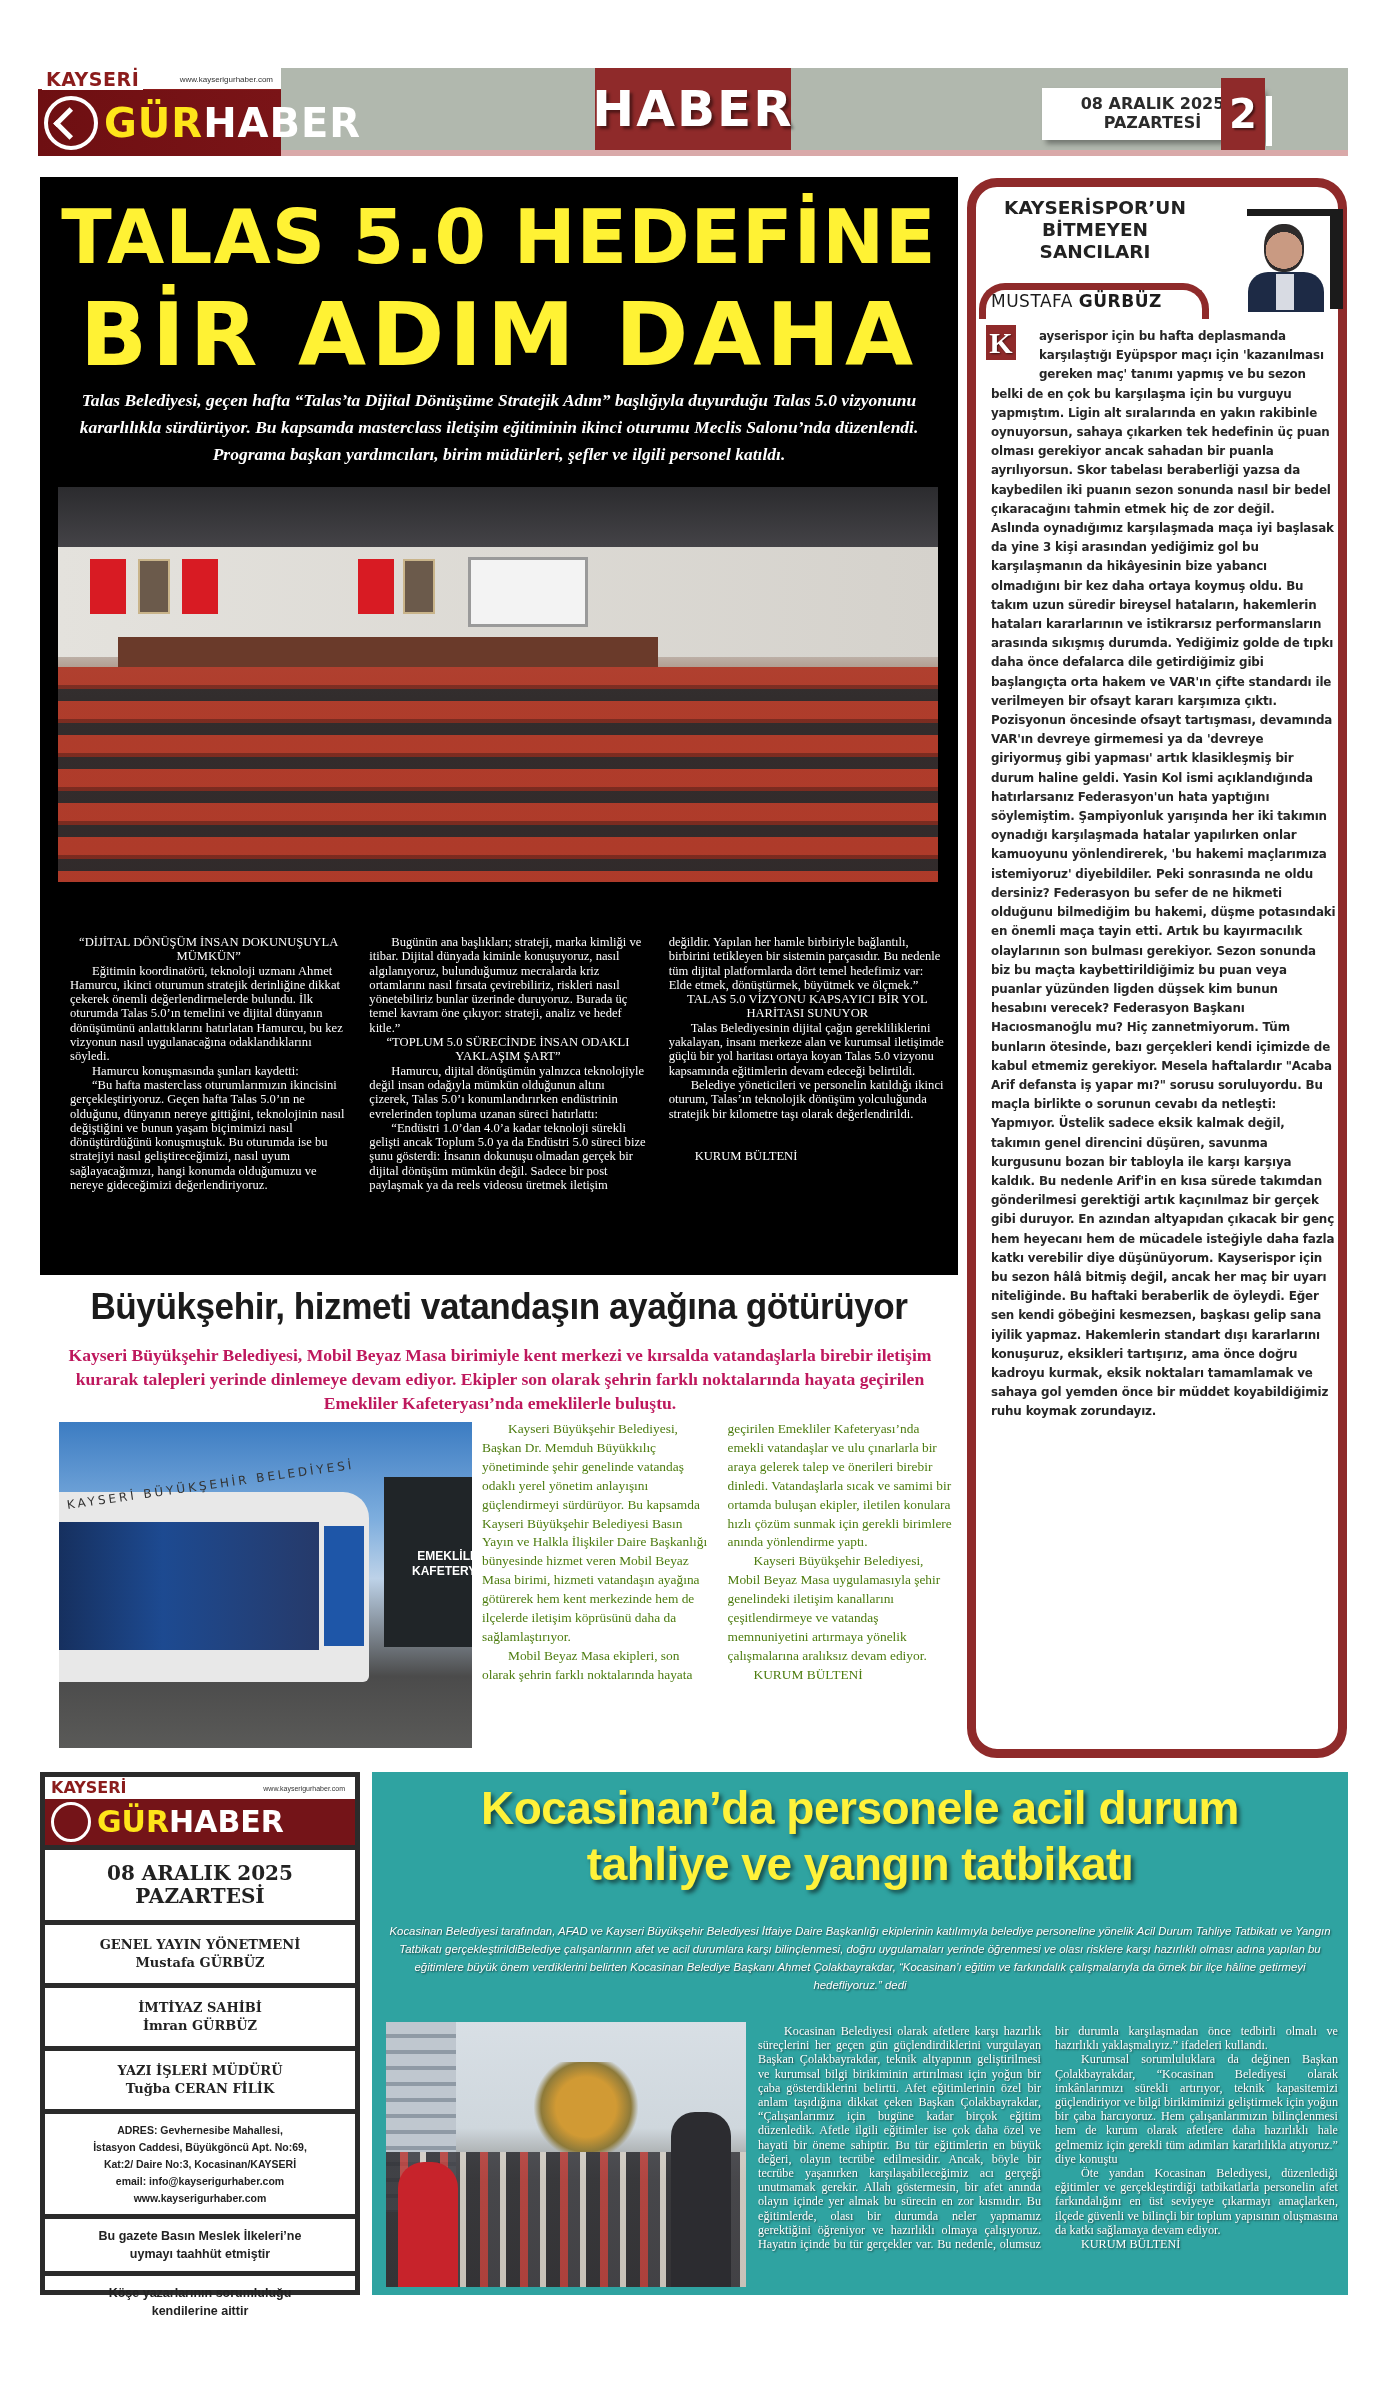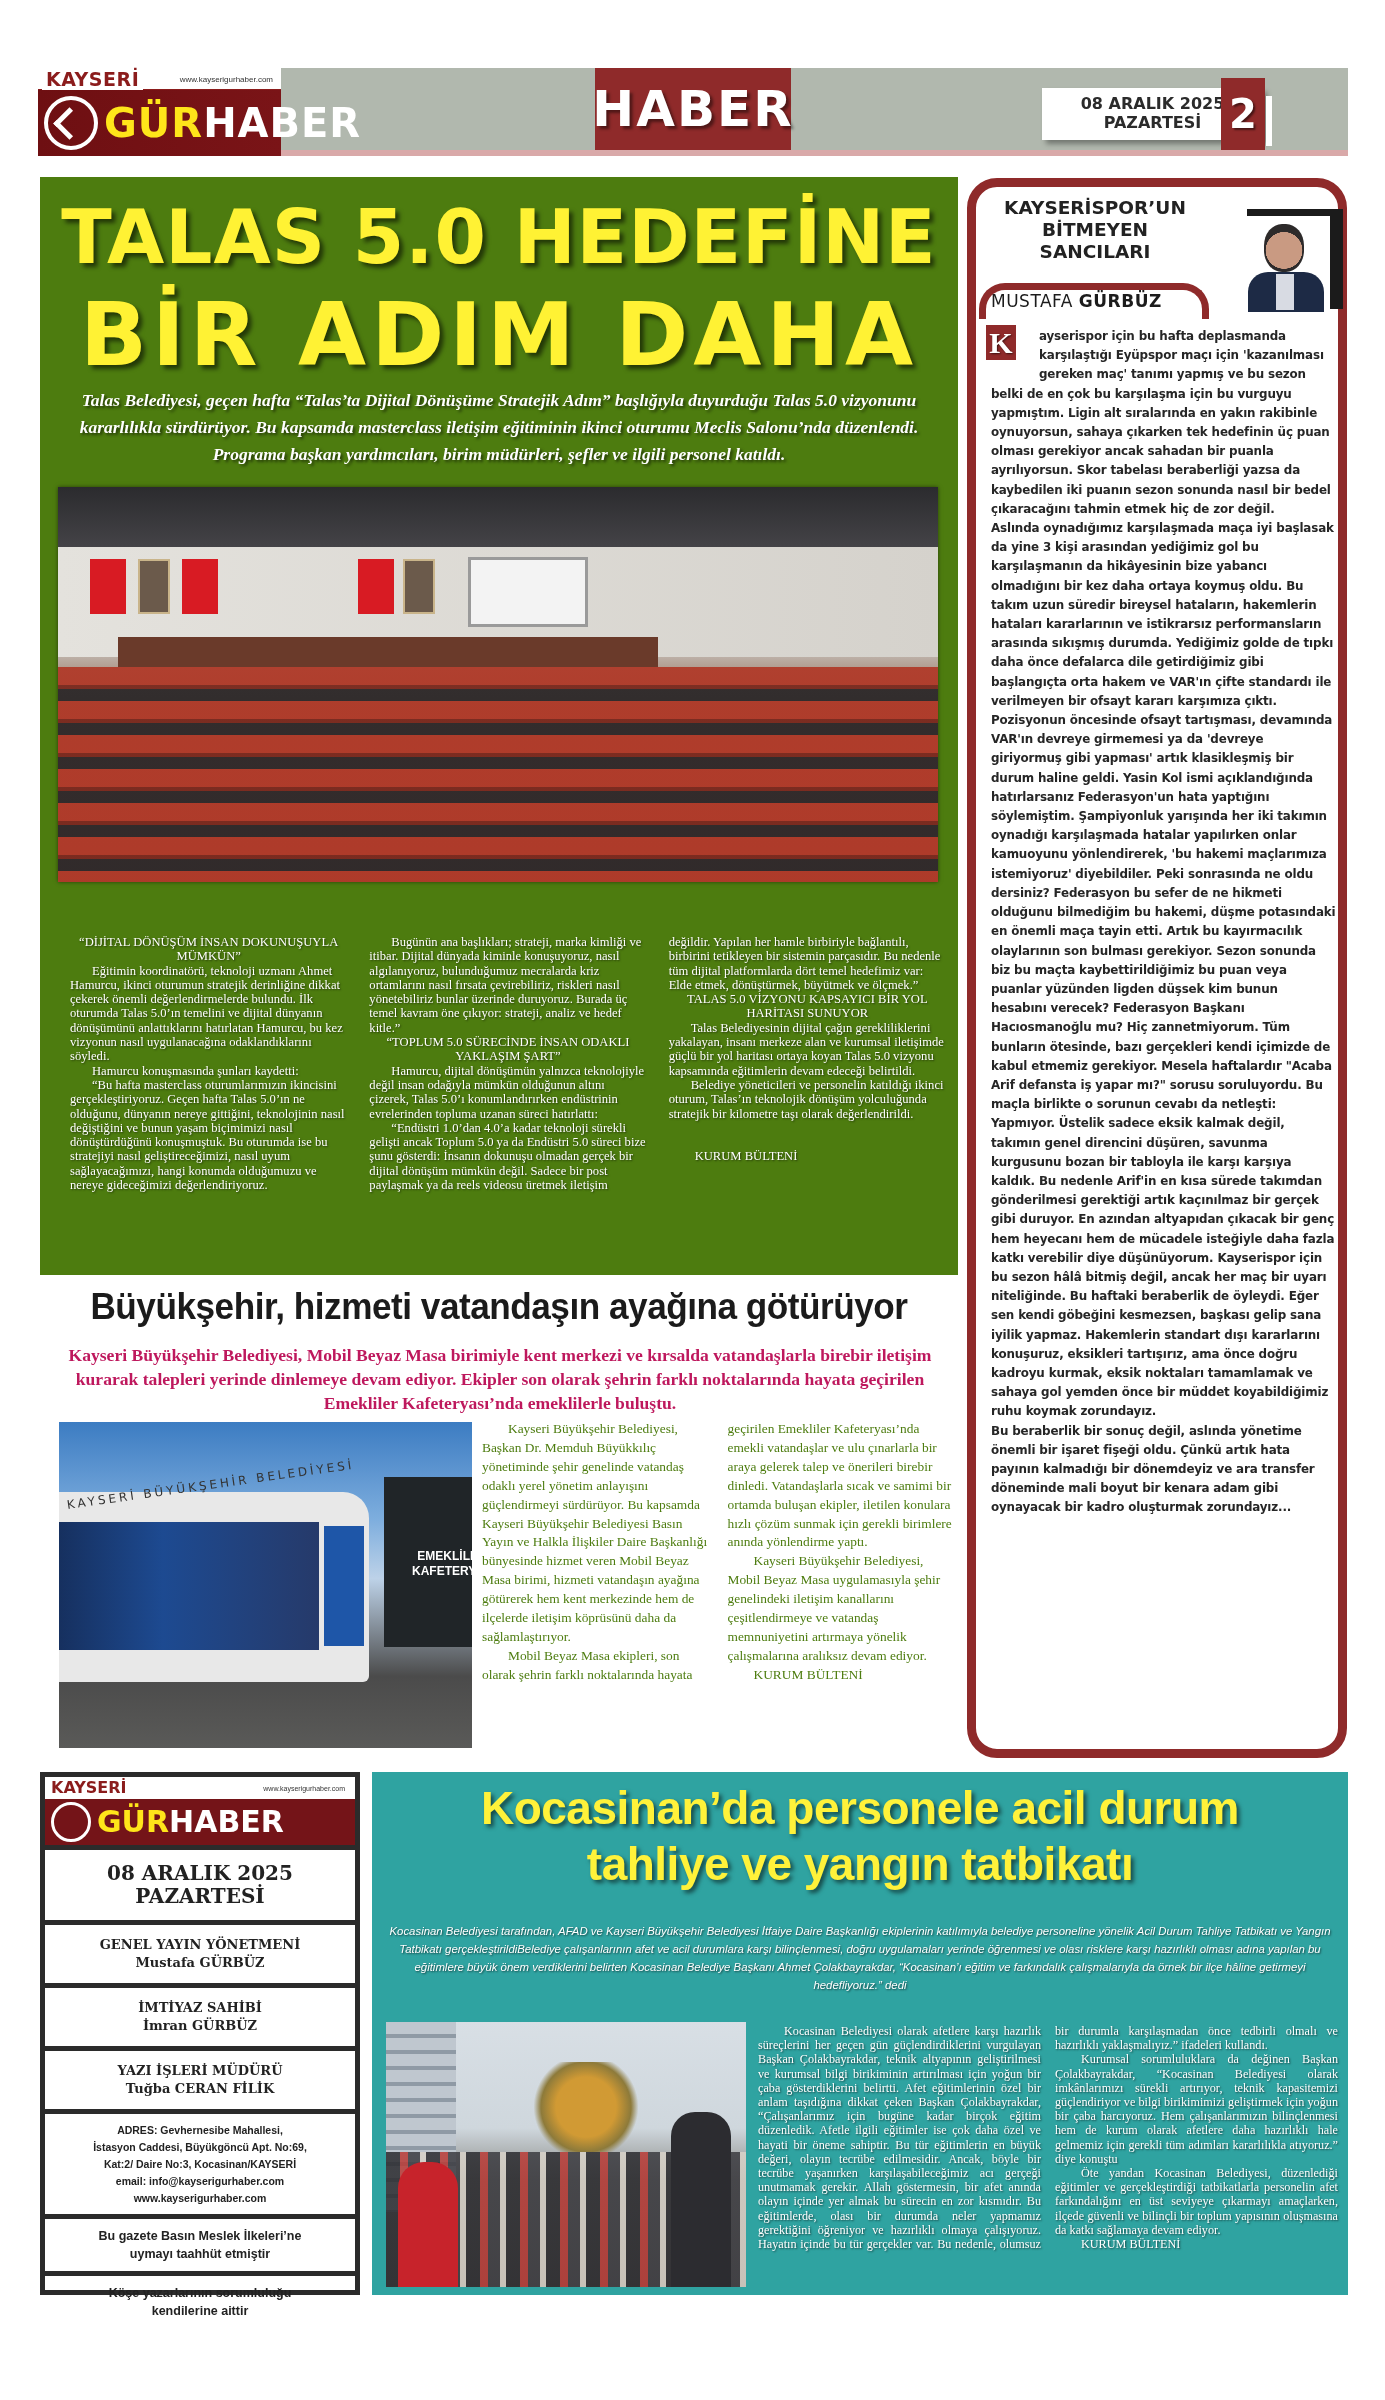--- a/index.html
+++ b/index.html
@@ -23,21 +23,21 @@
   .section-box { position: absolute; left: 557px; top: 0; width: 196px; height: 82px; background: #8f2a2a; display: flex; align-items: center; justify-content: center; }
   .section-box span { font-family: "DejaVu Sans", sans-serif; font-weight: bold; font-size: 50px; color: #fff; letter-spacing: 2px; text-shadow: 3px 3px 3px rgba(0,0,0,0.45); }
 
   .datebox { position: absolute; left: 1004px; top: 20px; width: 221px; height: 52px; background: #fff; box-shadow: 4px 4px 5px rgba(0,0,0,0.35); text-align: center; padding-top: 6px; }
   .datebox div { font-family: "DejaVu Sans", sans-serif; font-weight: bold; font-size: 16px; line-height: 19px; color: #2b2b2b; }
   .pagebox { position: absolute; left: 1183px; top: 10px; width: 44px; height: 72px; background: #8f2a2a; display: flex; align-items: center; justify-content: center; }
   .pagebox span { font-family: "DejaVu Sans", sans-serif; font-weight: bold; font-size: 40px; color: #fff; text-shadow: 2px 2px 2px rgba(0,0,0,0.5); }
   .pagebar { position: absolute; left: 1228px; top: 28px; width: 6px; height: 50px; background: #fff; }
 
   
-  .lead { position: absolute; left: 40px; top: 177px; width: 918px; height: 1098px; background: #4d7c0f; }
+  .lead { position: absolute; left: 40px; top: 177px; width: 918px; height: 1098px; background: #000000; }
   .lead-headline { position: absolute; left: 0; top: 14px; width: 918px; text-align: center; font-family: "DejaVu Sans", sans-serif; font-weight: bold; color: #fff234; text-shadow: 4px 4px 4px rgba(0,0,0,0.55); }
   .lead-headline .l1 { font-size: 74px; line-height: 92px; letter-spacing: 1px; }
   .lead-headline .l2 { font-size: 88px; line-height: 104px; letter-spacing: 5px; }
   .lead-deck { position: absolute; left: 16px; top: 210px; width: 886px; text-align: center; font-family: "Liberation Serif", serif; font-style: italic; font-weight: bold; font-size: 17.5px; line-height: 27px; color: #fff; text-shadow: 2px 2px 3px rgba(0,0,0,0.6); }
   .lead-photo { position: absolute; left: 18px; top: 310px; width: 880px; height: 395px; overflow: hidden; background: linear-gradient(180deg,#3a3a3d 0%,#5d5b5e 14%,#d9d7d2 22%,#c8c5bf 40%,#8d5b45 55%,#a84a37 70%,#7b3426 100%); box-shadow: 0 0 4px rgba(0,0,0,0.5); }
   .lead-photo .ceiling { position: absolute; left: 0; top: 0; right: 0; height: 60px; background: linear-gradient(180deg,#2b2b2e,#444347); }
   .lead-photo .wall { position: absolute; left: 0; top: 60px; right: 0; height: 110px; background: linear-gradient(90deg,#e4e2dd,#d5d2cc); }
   .lead-photo .screen { position: absolute; left: 410px; top: 70px; width: 120px; height: 70px; background: #f3f3f3; border: 3px solid #9a9a9a; }
   .lead-photo .flag { position: absolute; top: 72px; width: 36px; height: 55px; background: #d81b23; }
   .lead-photo .portrait { position: absolute; top: 72px; width: 32px; height: 55px; background: #6b5a4b; border: 2px solid #c9b48a; }
@@ -180,21 +180,20 @@
       <div class="shirt"></div>
       <div class="head"></div>
     </div>
   </div>
   <div class="author-tab"></div>
   <div class="author-name"><span>MUSTAFA</span> <b>GÜRBÜZ</b></div>
   <div class="dropcap">K</div>
   <div class="column-body">
     <p>ayserispor için bu hafta deplasmanda karşılaştığı Eyüpspor maçı için 'kazanılması gereken maç' tanımı yapmış ve bu sezon belki de en çok bu karşılaşma için bu vurguyu yapmıştım. Ligin alt sıralarında en yakın rakibinle oynuyorsun, sahaya çıkarken tek hedefinin üç puan olması gerekiyor ancak sahadan bir puanla ayrılıyorsun. Skor tabelası beraberliği yazsa da kaybedilen iki puanın sezon sonunda nasıl bir bedel çıkaracağını tahmin etmek hiç de zor değil.</p>
     <p>Aslında oynadığımız karşılaşmada maça iyi başlasak da yine 3 kişi arasından yediğimiz gol bu karşılaşmanın da hikâyesinin bize yabancı olmadığını bir kez daha ortaya koymuş oldu. Bu takım uzun süredir bireysel hataların, hakemlerin hataları kararlarının ve istikrarsız performansların arasında sıkışmış durumda. Yediğimiz golde de tıpkı daha önce defalarca dile getirdiğimiz gibi başlangıçta orta hakem ve VAR'ın çifte standardı ile verilmeyen bir ofsayt kararı karşımıza çıktı. Pozisyonun öncesinde ofsayt tartışması, devamında VAR'ın devreye girmemesi ya da 'devreye giriyormuş gibi yapması' artık klasikleşmiş bir durum haline geldi. Yasin Kol ismi açıklandığında hatırlarsanız Federasyon'un hata yaptığını söylemiştim. Şampiyonluk yarışında her iki takımın oynadığı karşılaşmada hatalar yapılırken onlar kamuoyunu yönlendirerek, 'bu hakemi maçlarımıza istemiyoruz' diyebildiler. Peki sonrasında ne oldu dersiniz? Federasyon bu sefer de ne hikmeti olduğunu bilmediğim bu hakemi, düşme potasındaki en önemli maça tayin etti. Artık bu kayırmacılık olaylarının son bulması gerekiyor. Sezon sonunda biz bu maçta kaybettirildiğimiz bu puan veya puanlar yüzünden ligden düşsek kim bunun hesabını verecek? Federasyon Başkanı Hacıosmanoğlu mu? Hiç zannetmiyorum. Tüm bunların ötesinde, bazı gerçekleri kendi içimizde de kabul etmemiz gerekiyor. Mesela haftalardır "Acaba Arif defansta iş yapar mı?" sorusu soruluyordu. Bu maçla birlikte o sorunun cevabı da netleşti: Yapmıyor. Üstelik sadece eksik kalmak değil, takımın genel direncini düşüren, savunma kurgusunu bozan bir tabloyla ile karşı karşıya kaldık. Bu nedenle Arif'in en kısa sürede takımdan gönderilmesi gerektiği artık kaçınılmaz bir gerçek gibi duruyor. En azından altyapıdan çıkacak bir genç hem heyecanı hem de mücadele isteğiyle daha fazla katkı verebilir diye düşünüyorum. Kayserispor için bu sezon hâlâ bitmiş değil, ancak her maç bir uyarı niteliğinde. Bu hafta­ki beraberlik de öyleydi. Eğer sen kendi göbeğini kesmezsen, başkası gelip sana iyilik yapmaz. Hakemlerin standart dışı kararlarını konuşuruz, eksikleri tartışırız, ama önce doğru kadroyu kurmak, eksik noktaları tamamlamak ve sahaya gol yemden önce bir müddet koyabildiğimiz ruhu koymak zorundayız.</p>
-    <p>Bu beraberlik bir sonuç değil, aslında yönetime önemli bir işaret fişeği oldu. Çünkü artık hata payının kalmadığı bir dönemdeyiz ve ara transfer döneminde mali boyut bir kenara adam gibi oynayacak bir kadro oluşturmak zorundayız...</p>
   </div>
 </aside>
 
 <h2 class="story2-headline">Büyükşehir, hizmeti vatandaşın ayağına götürüyor</h2>
 <p class="story2-deck">Kayseri Büyükşehir Belediyesi, Mobil Beyaz Masa birimiyle kent merkezi ve kırsalda vatandaşlarla birebir iletişim kurarak talepleri yerinde dinlemeye devam ediyor. Ekipler son olarak şehrin farklı noktalarında hayata geçirilen Emekliler Kafeteryası’nda emeklilerle buluştu.</p>
 <div class="story2-photo">
   <div class="trailer">
     <span class="label">KAYSERİ BÜYÜKŞEHİR BELEDİYESİ</span>
     <div class="glass"></div>
     <div class="bluepanel"></div>

